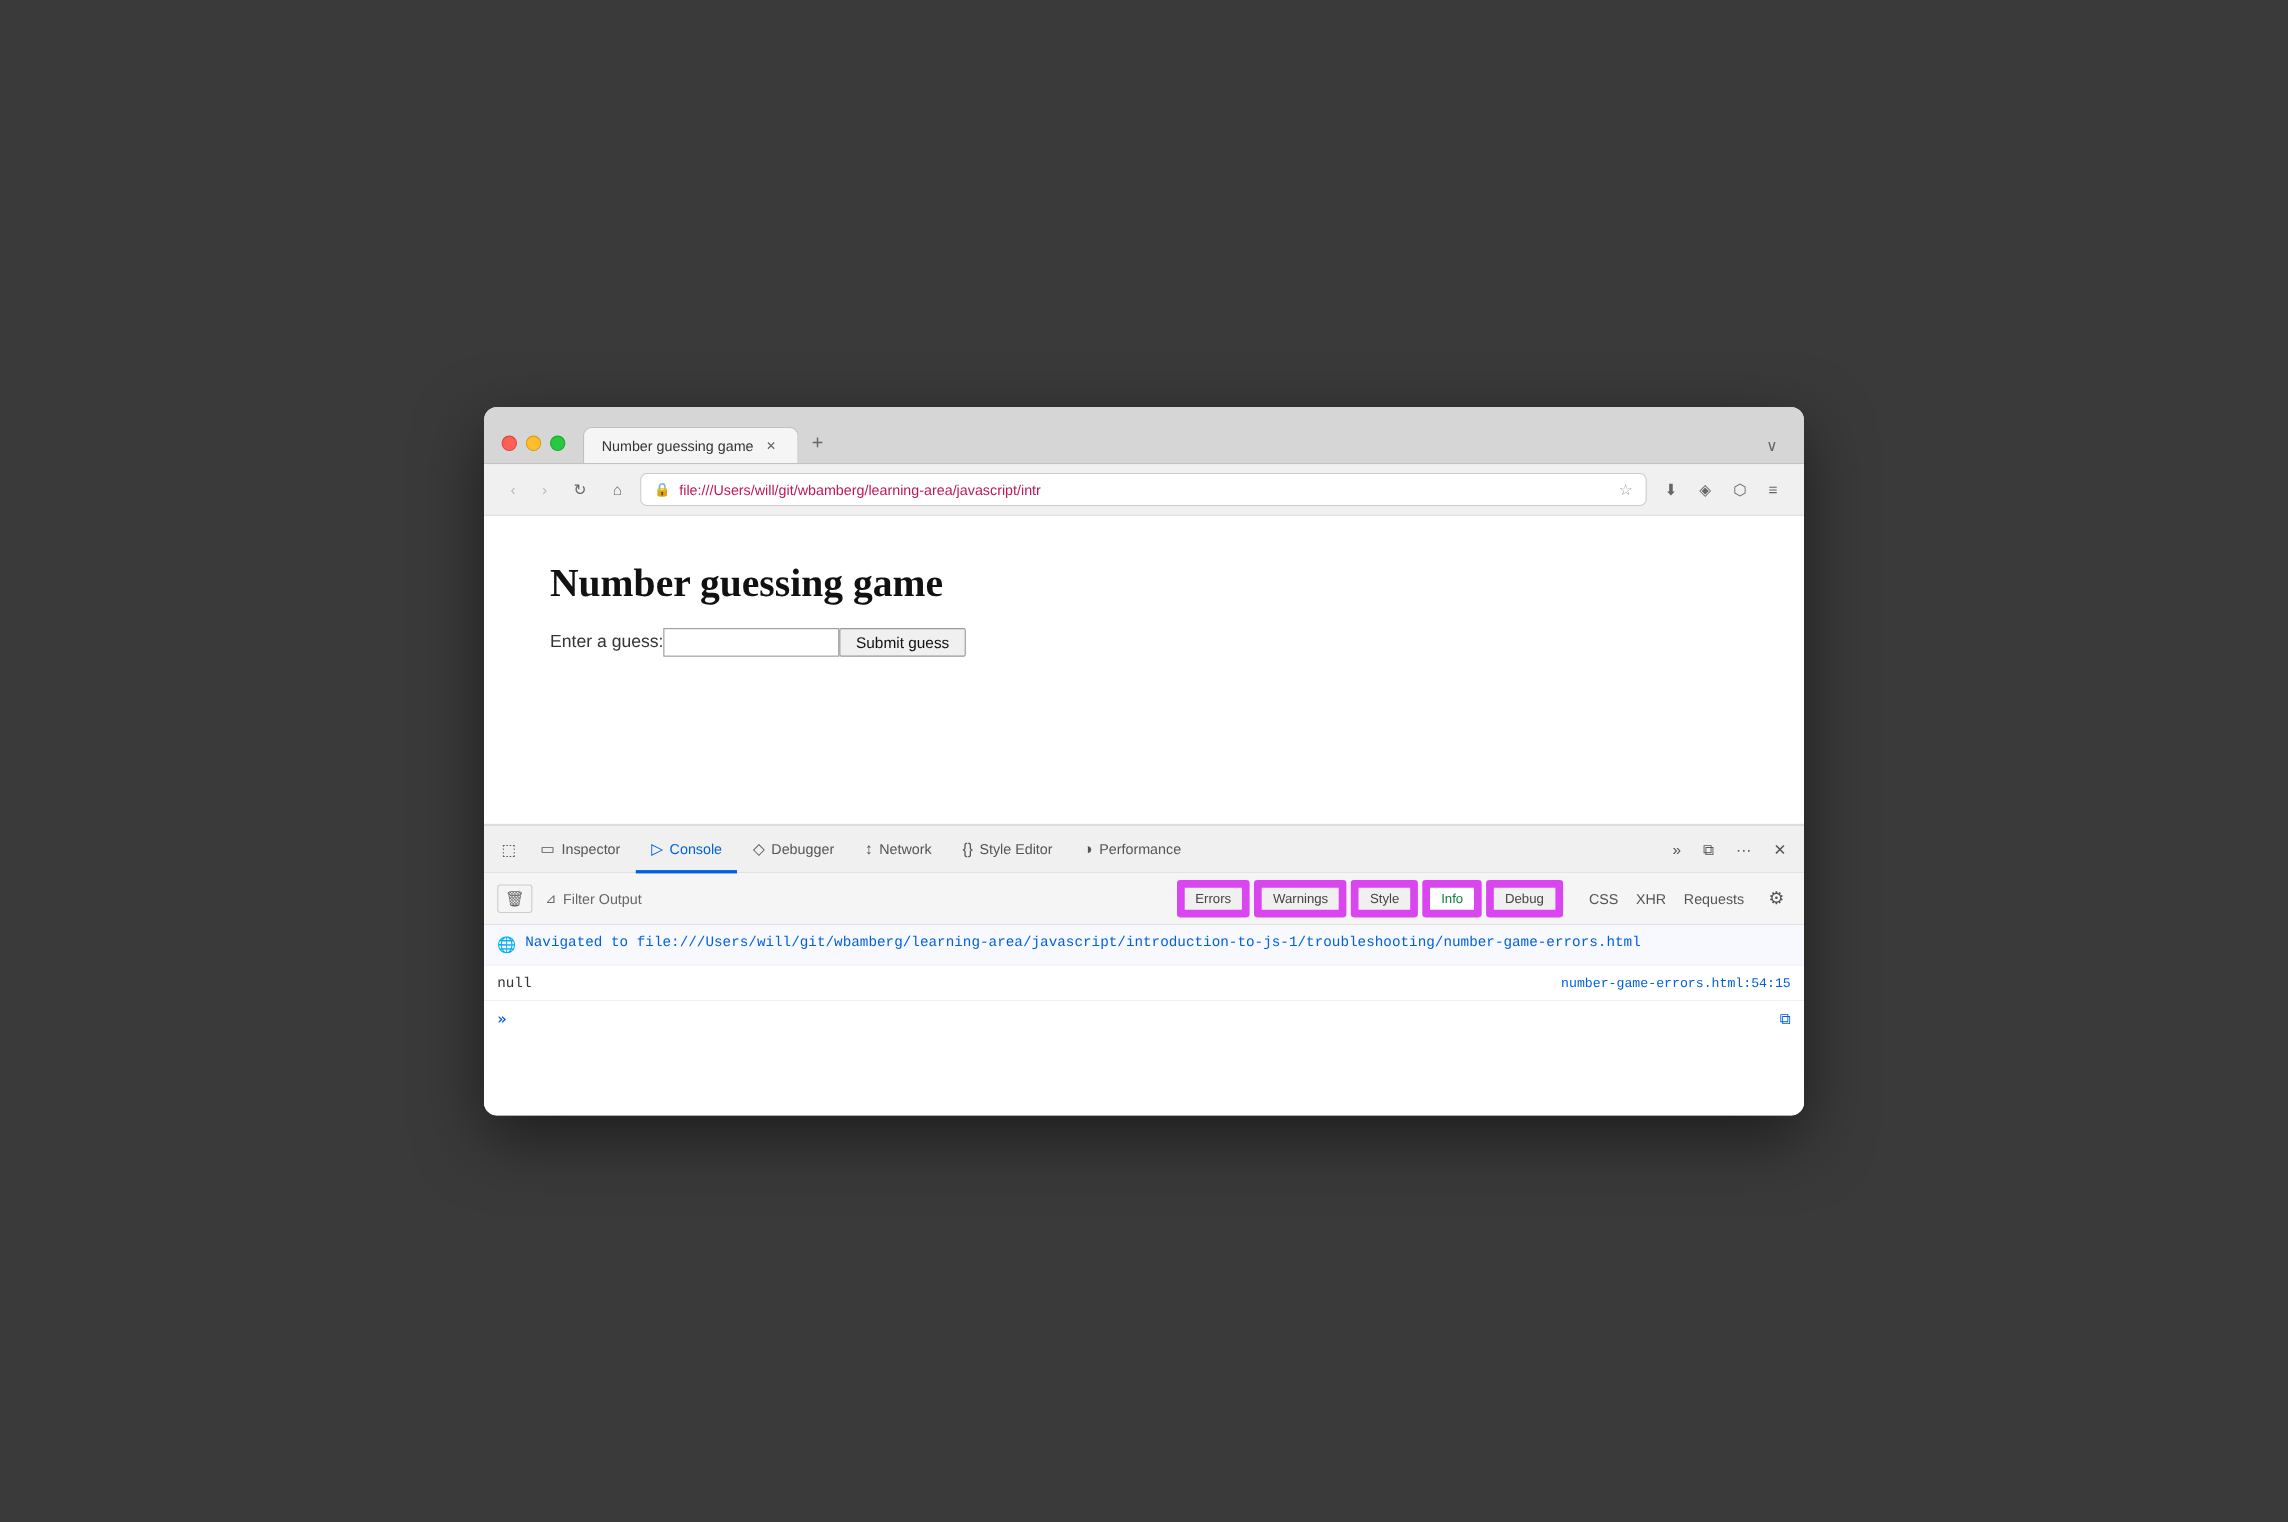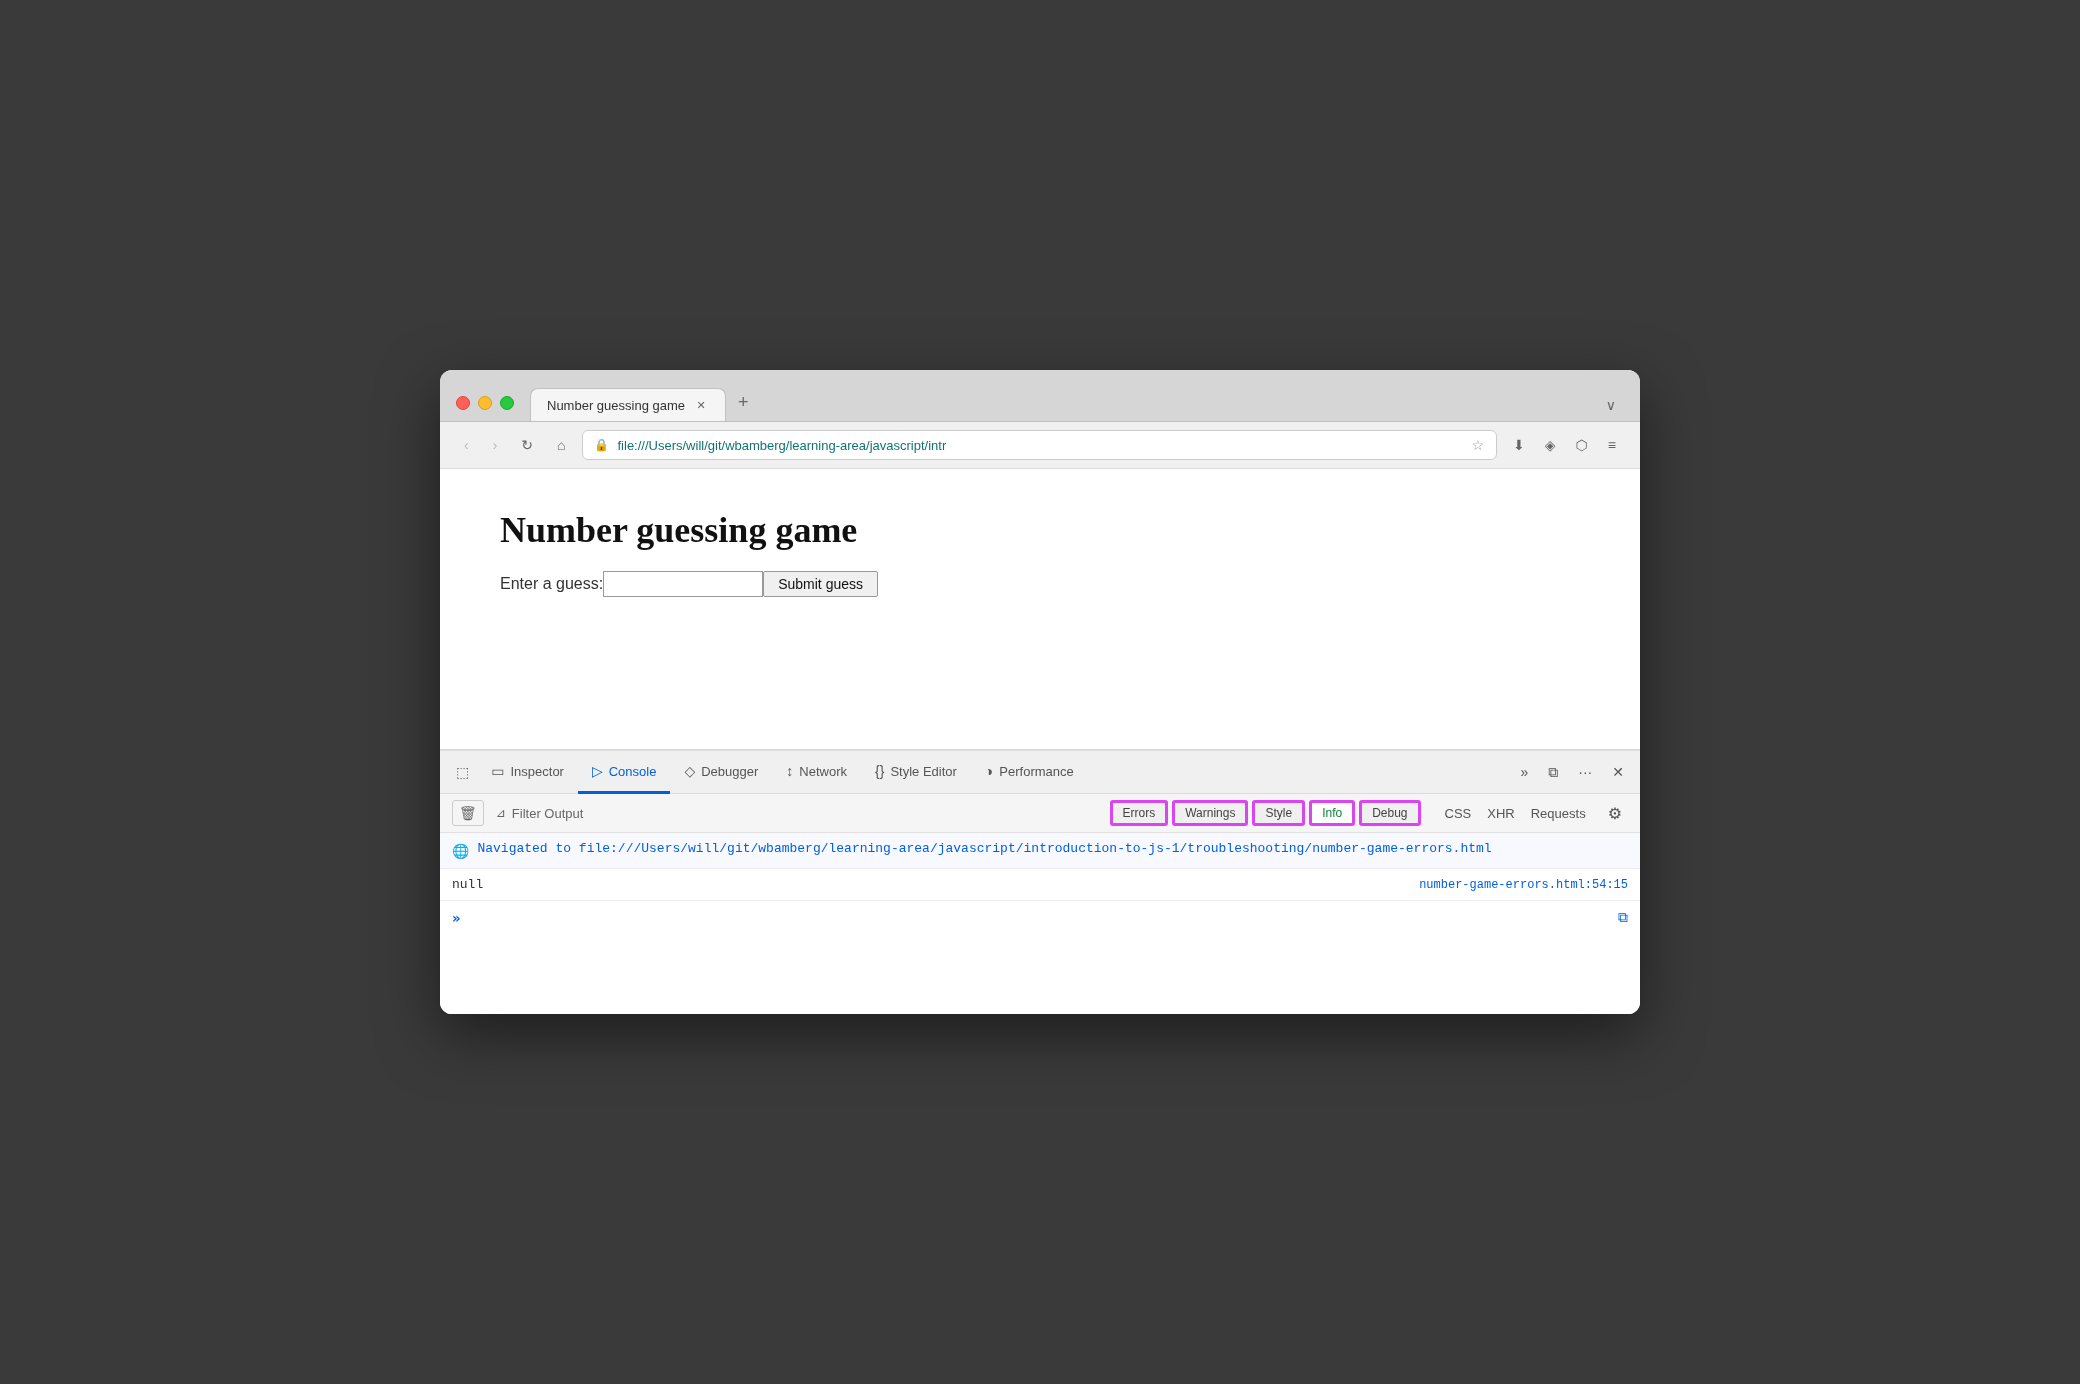--- a/index.html
+++ b/index.html
@@ -133,21 +133,21 @@
       border-radius: 6px;
       padding: 6px 12px;
       display: flex;
       align-items: center;
       gap: 8px;
       font-size: 13px;
       color: #333;
     }
 
     .address-bar .page-icon { color: #999; font-size: 12px; }
-    .address-bar .url-text { flex: 1; color: #0f766e; }
+    .address-bar .url-text { flex: 1; color: #be185d; }
     .address-bar .star-icon { color: #999; font-size: 14px; }
 
     .nav-right-btns {
       display: flex;
       align-items: center;
       gap: 4px;
     }
 
     
     .page-content {
@@ -294,21 +294,21 @@
     .filter-icon { font-size: 12px; }
 
     .console-filter-btns {
       display: flex;
       gap: 4px;
       margin-left: auto;
     }
 
     .filter-btn {
       background: #f0f0f0;
-      border: 3px solid #d946ef;
+      border: 7px solid #d946ef;
       padding: 3px 10px;
       font-size: 12px;
       cursor: pointer;
       border-radius: 3px;
       color: #444;
     }
 
     .filter-btn.inactive {
       background: white;
       color: #15803d;

